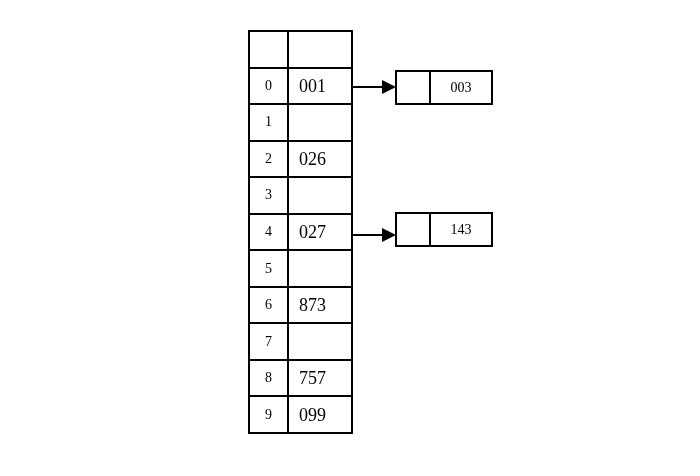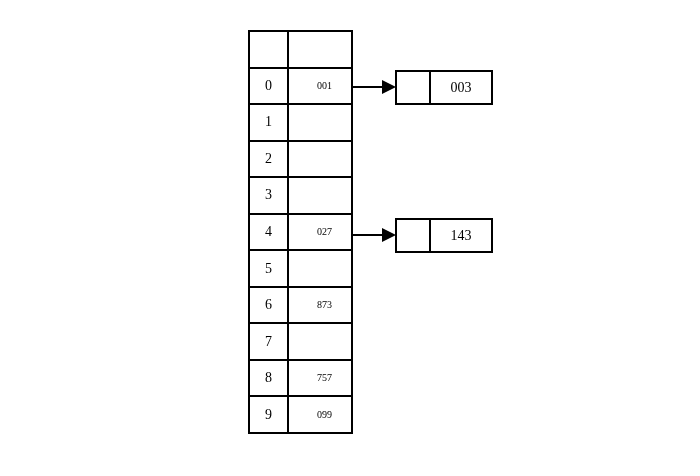--- a/index.html
+++ b/index.html
@@ -57,22 +57,22 @@
     justify-content: center;
     font-size: 14px;
     line-height: 1;
   }
   .cell-value {
     flex: 1 1 auto;
     box-sizing: border-box;
     display: flex;
     align-items: center;
     justify-content: flex-start;
-    padding-left: 28px;
-    font-size: 10px;
+    padding-left: 10px;
+    font-size: 18px;
     line-height: 1;
   }
 
   
   .chain-node {
     position: absolute;
     width: 98px;
     height: 35px;
     border: 2px solid #000000;
     box-sizing: border-box;
@@ -89,21 +89,21 @@
   .node-value {
     flex: 1 1 auto;
     box-sizing: border-box;
     display: flex;
     align-items: center;
     justify-content: center;
     font-size: 14px;
     line-height: 1;
   }
   #chain-node-0 { left: 395px; top: 70px; }
-  #chain-node-4 { left: 395px; top: 218px; }
+  #chain-node-4 { left: 395px; top: 212px; }
 
   
   .arrow-svg {
     position: absolute;
     overflow: visible;
   }
   #arrow-0 { left: 352px; top: 78px; width: 46px; height: 18px; }
   #arrow-4 { left: 352px; top: 226px; width: 46px; height: 18px; }
 </style>
 </head>
@@ -123,20 +123,21 @@
       <div class="cell-value">001</div>
     </div>
 
     <div class="table-row">
       <div class="cell-index">1</div>
       <div class="cell-value"></div>
     </div>
 
     <div class="table-row">
       <div class="cell-index">2</div>
+      <div class="cell-value">026</div>
     </div>
 
     <div class="table-row">
       <div class="cell-index">3</div>
     </div>
 
     <div class="table-row">
       <div class="cell-index">4</div>
       <div class="cell-value">027</div>
     </div>

